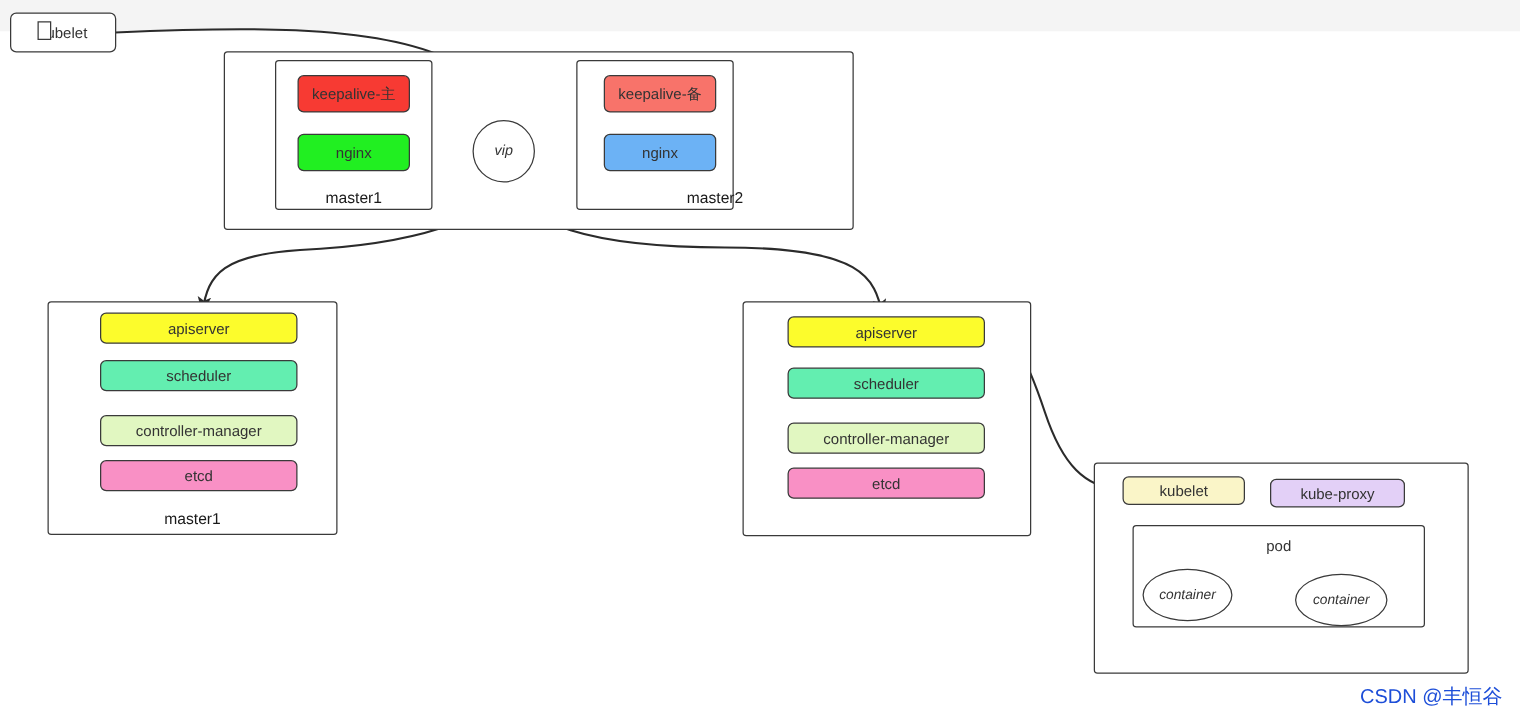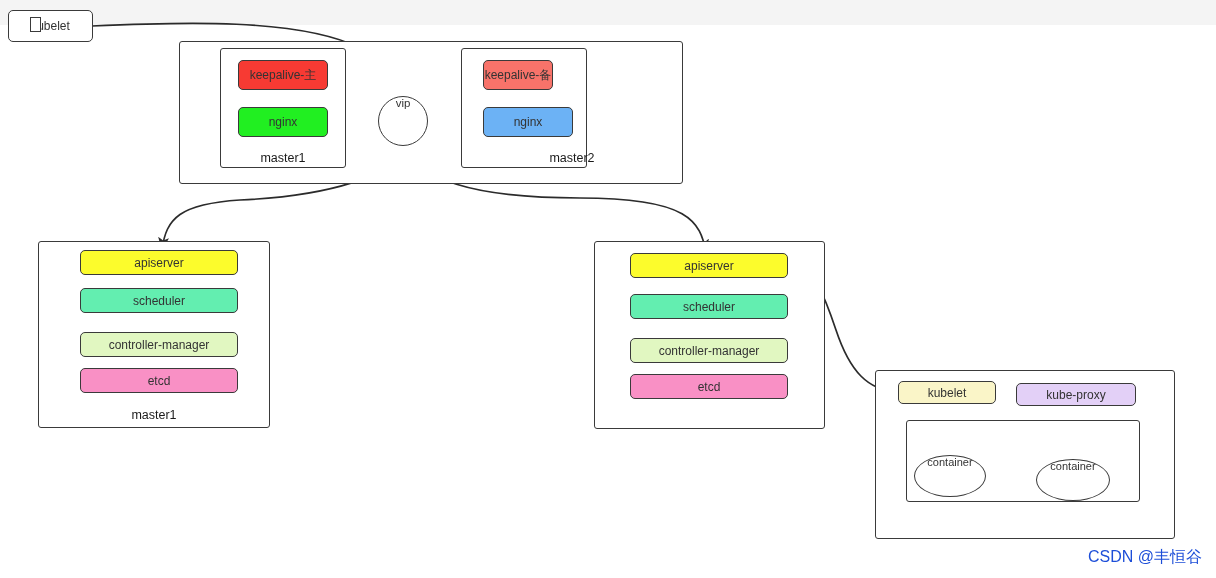--- a/index.html
+++ b/index.html
@@ -64,24 +64,25 @@
     text-align: center;
     white-space: nowrap;
   }
   .ellipse {
     position: absolute;
     box-sizing: border-box;
     border: 1.6px solid #3a3a3a;
     border-radius: 50%;
     background: #ffffff;
     display: flex;
-    align-items: flex-start;
+    align-items: center;
     justify-content: center;
     font-size: 11.5px;
     color: #333333;
+    font-style: italic;
   }
   .kubelet-top {
     position: absolute;
     left: 8px; top: 10px;
     width: 83px; height: 30px;
     border: 1.6px solid #3a3a3a;
     border-radius: 5px;
     background: #ffffff;
     display: flex;
     align-items: center;
@@ -157,21 +158,21 @@
   <div class="node chip" style="left:238px; top:107px; width:90px; height:30px; background:#21ef21;">
     <span>nginx</span>
   </div>
   <div class="grp-label" style="left:220px; top:151px; width:126px;">master1</div>
 
   <div class="ellipse" style="left:378px; top:96px; width:50px; height:50px;">
     <span>vip</span>
   </div>
 
   <div class="node grpbox" style="left:461px; top:48px; width:126px; height:120px;"></div>
-  <div class="node chip" style="left:483px; top:60px; width:70px; height:30px; background:#f8736a;">
+  <div class="node chip" style="left:483px; top:60px; width:90px; height:30px; background:#f8736a;">
     <span>keepalive-备</span>
   </div>
   <div class="node chip" style="left:483px; top:107px; width:90px; height:30px; background:#6cb2f5;">
     <span>nginx</span>
   </div>
   <div class="grp-label" style="left:461px; top:151px; width:126px;padding-left:48px;">master2</div>
 
   <div class="node grpbox" style="left:38px; top:241px; width:232px; height:187px;"></div>
   <div class="node chip" style="left:80px; top:250px; width:158px; height:25px; background:#fcfc2c;">
     <span>apiserver</span>
@@ -198,25 +199,26 @@
     <span>controller-manager</span>
   </div>
   <div class="node chip" style="left:630px; top:374px; width:158px; height:25px; background:#f990c5;">
     <span>etcd</span>
   </div>
 
   <div class="node grpbox" style="left:875px; top:370px; width:300px; height:169px;"></div>
   <div class="node chip" style="left:898px; top:381px; width:98px; height:23px; background:#faf5c8;">
     <span>kubelet</span>
   </div>
-  <div class="node chip" style="left:1016px; top:383px; width:120px; height:23px; background:#e3d0f7;">
+  <div class="node chip" style="left:1016px; top:383px; width:108px; height:23px; background:#e3d0f7;">
     <span>kube-proxy</span>
   </div>
 
   <div class="node grpbox" style="left:906px; top:420px; width:234px; height:82px;"></div>
+  <div class="plainlabel" style="left:906px; top:430px; width:234px;">pod</div>
 
   <div class="ellipse" style="left:914px; top:455px; width:72px; height:42px; font-size:11px;">
     <span>container</span>
   </div>
   <div class="ellipse" style="left:1036px; top:459px; width:74px; height:42px; font-size:11px;">
     <span>container</span>
   </div>
 
 
   <div class="watermark">CSDN @丰恒谷</div>

